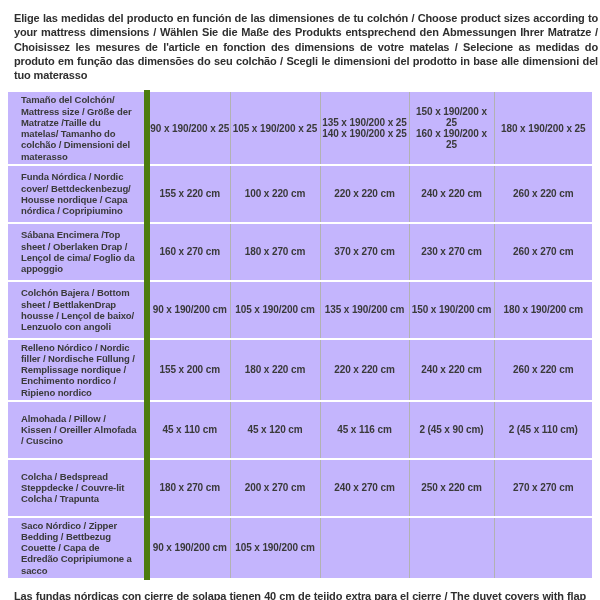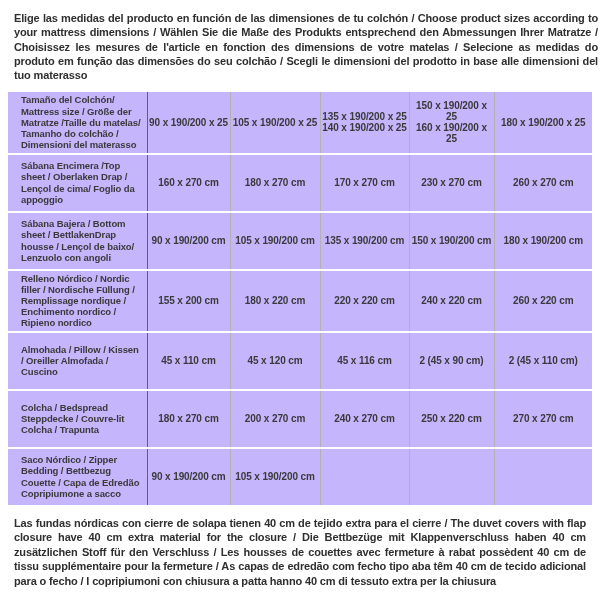--- a/index.html
+++ b/index.html
@@ -52,21 +52,21 @@
   }
   td.val {
     text-align: center;
     font-size: 10px;
     font-weight: 700;
     letter-spacing: -0.1px;
     white-space: pre-line;
     padding: 2px 0;
     color: #3a3a3a;
   }
-  th.row-label + td.val { border-left: 1px solid #4d7c0f; }
+  th.row-label + td.val { border-left: 6px solid #4d7c0f; }
   td.val + td.val { border-left: 1px solid #b2b2b2; }
   .footnote {
     margin: 9px 14px 0 14px;
     font-size: 11px;
     font-weight: 700;
     line-height: 1.32;
     letter-spacing: -0.15px;
     text-align: justify;
     color: #2f2f2f;
   }
@@ -89,30 +89,38 @@
     <tr class="alt">
       <th class="row-label">Tamaño del Colchón/ Mattress size / Größe der Matratze /Taille du matelas/ Tamanho do colchão / Dimensioni del materasso</th>
       <td class="val">90 x 190/200 x 25</td>
       <td class="val">105 x 190/200 x 25</td>
       <td class="val">135 x 190/200 x 25
 140 x 190/200 x 25</td>
       <td class="val">150 x 190/200 x 25
 160 x 190/200 x 25</td>
       <td class="val">180 x 190/200 x 25</td>
     </tr>
+    <tr>
+      <th class="row-label">Funda Nórdica / Nordic cover/ Bettdeckenbezug/ Housse nordique / Capa nórdica / Copripiumino</th>
+      <td class="val">155 x 220 cm</td>
+      <td class="val">100 x 220 cm</td>
+      <td class="val">220 x 220 cm</td>
+      <td class="val">240 x 220 cm</td>
+      <td class="val">260 x 220 cm</td>
+    </tr>
     <tr class="alt">
       <th class="row-label">Sábana Encimera /Top sheet / Oberlaken Drap / Lençol de cima/ Foglio da appoggio</th>
       <td class="val">160 x 270 cm</td>
       <td class="val">180 x 270 cm</td>
-      <td class="val">170 x 270 cm</td>
+      <td class="val">370 x 270 cm</td>
       <td class="val">230 x 270 cm</td>
       <td class="val">260 x 270 cm</td>
     </tr>
     <tr>
-      <th class="row-label">Sábana Bajera / Bottom sheet / BettlakenDrap housse / Lençol de baixo/ Lenzuolo con angoli</th>
+      <th class="row-label">Colchón Bajera / Bottom sheet / BettlakenDrap housse / Lençol de baixo/ Lenzuolo con angoli</th>
       <td class="val">90 x 190/200 cm</td>
       <td class="val">105 x 190/200 cm</td>
       <td class="val">135 x 190/200 cm</td>
       <td class="val">150 x 190/200 cm</td>
       <td class="val">180 x 190/200 cm</td>
     </tr>
     <tr class="alt">
       <th class="row-label">Relleno Nórdico / Nordic filler / Nordische Füllung / Remplissage nordique / Enchimento nordico / Ripieno nordico</th>
       <td class="val">155 x 200 cm</td>
       <td class="val">180 x 220 cm</td>

